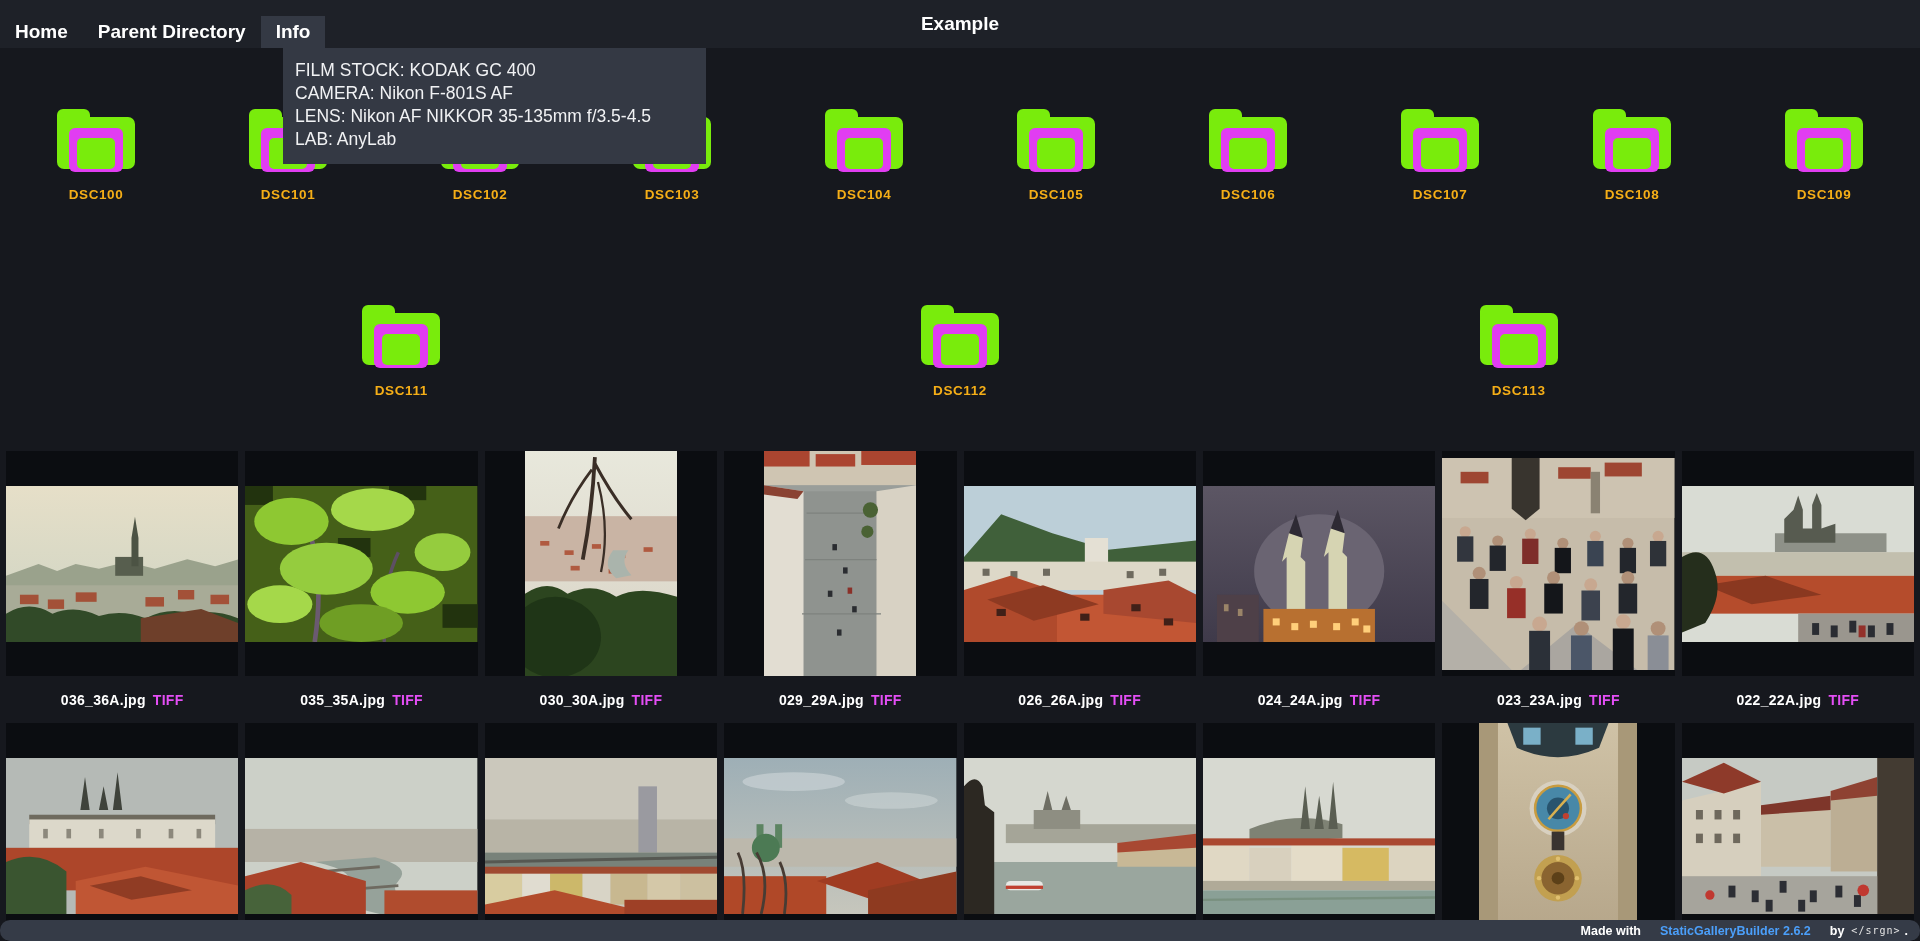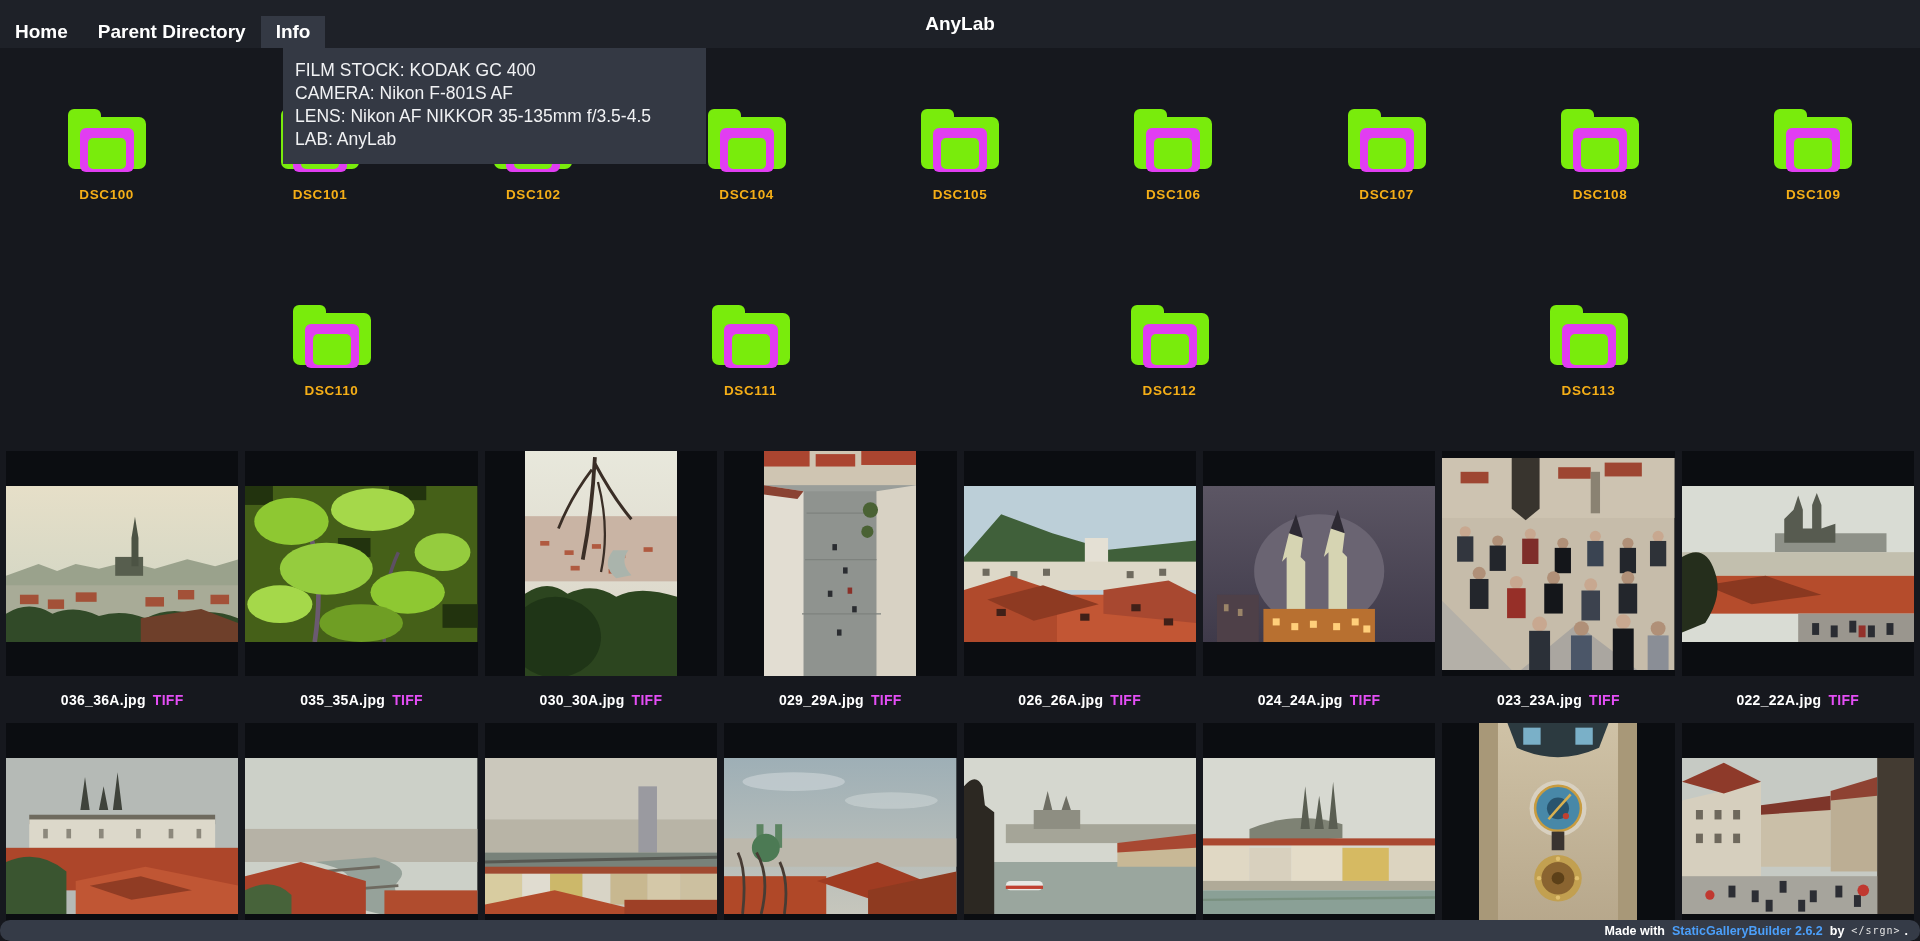--- a/index.html
+++ b/index.html
@@ -35,21 +35,21 @@
   .ph-land  { width:100%;  height:156px; display:block; }
   .ph-tall  { width:100%;  height:212px; display:block; }
   .ph-port  { width:152px; height:225px; display:block; }
   .ph-clock { width:158px; height:225px; display:block; }
   
   .footer {
     position:fixed; bottom:0; left:0; width:1920px; height:21px; background:#353b47;
     display:flex; align-items:center; justify-content:flex-end; padding-right:12px;
     font-size:12.5px; font-weight:bold; color:#ffffff; z-index:20;border-radius:10px;
   }
-  .footer .blue { color:#4b9ffa; margin:0 7px; cursor:pointer; }
+  .footer .blue { color:#4b9ffa; margin:0 19px; cursor:pointer; }
   .footer .logo { font-family:"DejaVu Sans Mono",monospace; font-weight:normal; color:#e5e5e5; font-size:10px; letter-spacing:1px; margin:0 4px 0 7px; }
 </style>
 </head>
 <body>
 
 <svg width="0" height="0" style="position:absolute" aria-hidden="true">
   <defs>
     <linearGradient id="gsky1" x1="0" y1="0" x2="0" y2="1">
         <stop offset="0" stop-color="#e6dfc8"></stop>
         <stop offset="1" stop-color="#ccd3c3"></stop>
@@ -70,21 +70,21 @@
         <stop offset="0" stop-color="#9eafb6"></stop>
         <stop offset="1" stop-color="#c6c6bc"></stop>
       </linearGradient>
   </defs>
 </svg>
 
 <div class="nav">
   <div class="nav-item">Home</div>
   <div class="nav-item">Parent Directory</div>
   <div class="nav-item active">Info</div>
-  <div class="nav-title">AnyLab</div>
+  <div class="nav-title">Example</div>
 </div>
 
 <div class="info-panel">
   <div>FILM STOCK: KODAK GC 400</div>
   <div>CAMERA: Nikon F-801S AF</div>
   <div>LENS: Nikon AF NIKKOR 35-135mm f/3.5-4.5</div>
   <div>LAB: AnyLab</div>
 </div>
 
 <div class="folders">
@@ -112,20 +112,29 @@
   <div class="folder">
     <svg viewBox="0 0 82 64">
       <rect x="2" y="1" width="33" height="22" rx="6" fill="#79ec0c"></rect>
       <rect x="2" y="9" width="78" height="52" rx="7" fill="#79ec0c"></rect>
       <rect x="14" y="20" width="54" height="44" rx="6" fill="#e13df2"></rect>
       <rect x="22" y="30" width="38" height="31" rx="5" fill="#79ec0c"></rect>
     </svg>
     <div class="folder-label">DSC102</div>
   </div>
 
+  <div class="folder">
+    <svg viewBox="0 0 82 64">
+      <rect x="2" y="1" width="33" height="22" rx="6" fill="#79ec0c"></rect>
+      <rect x="2" y="9" width="78" height="52" rx="7" fill="#79ec0c"></rect>
+      <rect x="14" y="20" width="54" height="44" rx="6" fill="#e13df2"></rect>
+      <rect x="22" y="30" width="38" height="31" rx="5" fill="#79ec0c"></rect>
+    </svg>
+    <div class="folder-label">DSC103</div>
+  </div>
 
   <div class="folder">
     <svg viewBox="0 0 82 64">
       <rect x="2" y="1" width="33" height="22" rx="6" fill="#79ec0c"></rect>
       <rect x="2" y="9" width="78" height="52" rx="7" fill="#79ec0c"></rect>
       <rect x="14" y="20" width="54" height="44" rx="6" fill="#e13df2"></rect>
       <rect x="22" y="30" width="38" height="31" rx="5" fill="#79ec0c"></rect>
     </svg>
     <div class="folder-label">DSC104</div>
   </div>
@@ -174,29 +183,20 @@
     <svg viewBox="0 0 82 64">
       <rect x="2" y="1" width="33" height="22" rx="6" fill="#79ec0c"></rect>
       <rect x="2" y="9" width="78" height="52" rx="7" fill="#79ec0c"></rect>
       <rect x="14" y="20" width="54" height="44" rx="6" fill="#e13df2"></rect>
       <rect x="22" y="30" width="38" height="31" rx="5" fill="#79ec0c"></rect>
     </svg>
     <div class="folder-label">DSC109</div>
   </div>
 </div>
   <div class="folders-row2" id="folders-row2">
-  <div class="folder">
-    <svg viewBox="0 0 82 64">
-      <rect x="2" y="1" width="33" height="22" rx="6" fill="#79ec0c"></rect>
-      <rect x="2" y="9" width="78" height="52" rx="7" fill="#79ec0c"></rect>
-      <rect x="14" y="20" width="54" height="44" rx="6" fill="#e13df2"></rect>
-      <rect x="22" y="30" width="38" height="31" rx="5" fill="#79ec0c"></rect>
-    </svg>
-    <div class="folder-label">DSC110</div>
-  </div>
 
   <div class="folder">
     <svg viewBox="0 0 82 64">
       <rect x="2" y="1" width="33" height="22" rx="6" fill="#79ec0c"></rect>
       <rect x="2" y="9" width="78" height="52" rx="7" fill="#79ec0c"></rect>
       <rect x="14" y="20" width="54" height="44" rx="6" fill="#e13df2"></rect>
       <rect x="22" y="30" width="38" height="31" rx="5" fill="#79ec0c"></rect>
     </svg>
     <div class="folder-label">DSC111</div>
   </div>

